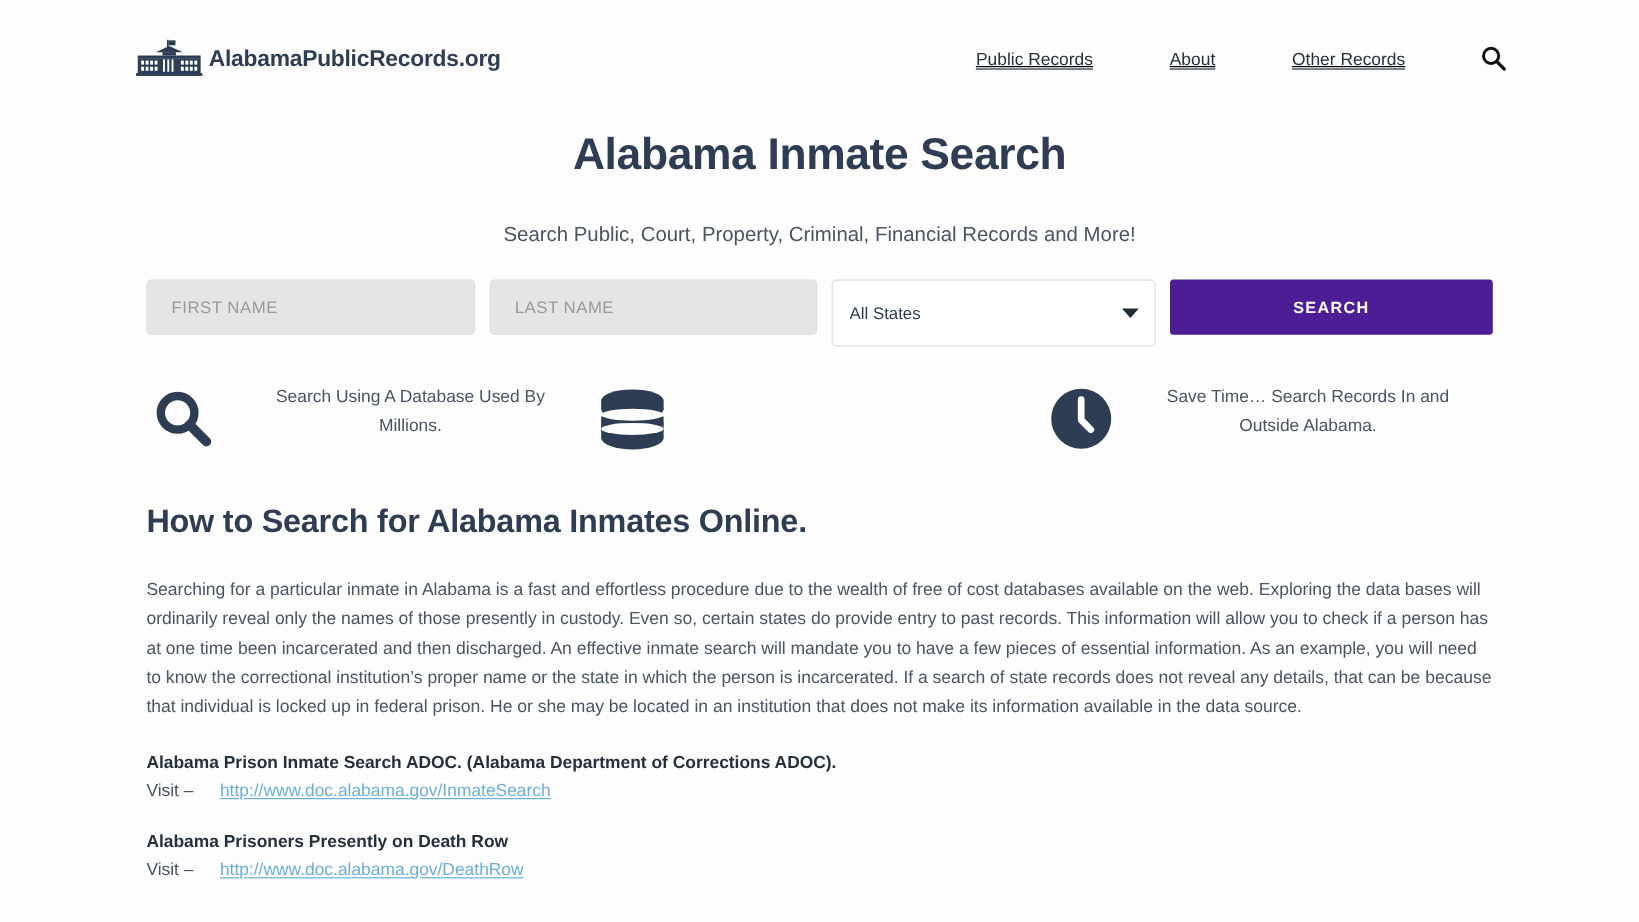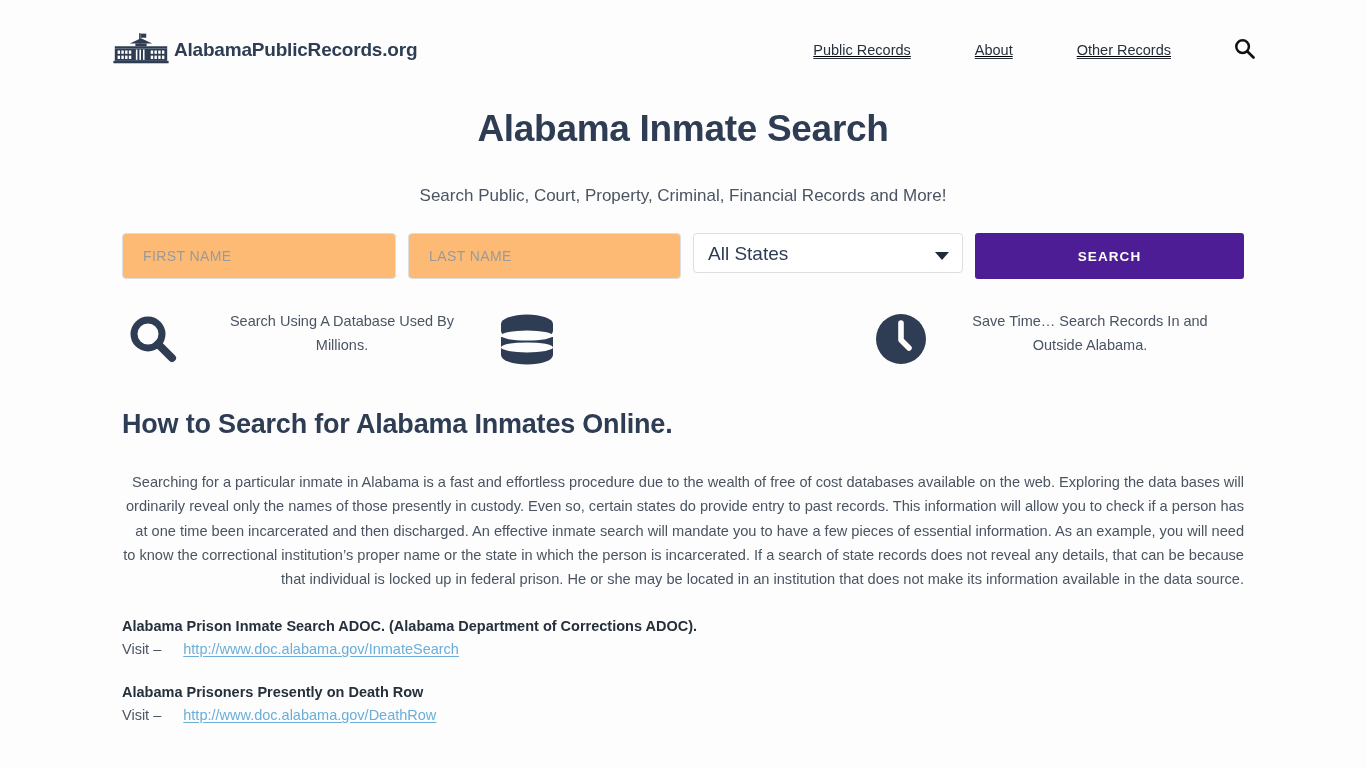--- a/index.html
+++ b/index.html
@@ -84,43 +84,43 @@
   .search-form {
     margin: 27px auto 0;
     width: 1122px;
     display: flex;
     gap: 12px;
   }
   .field {
     height: 46px;
     border: 1px solid #dedede;
     border-radius: 4px;
-    background: #fdba74;
+    background: #e5e5e5;
     font-family: "Liberation Sans", sans-serif;
     font-size: 14px;
     color: #333;
     padding: 0 20px;
     outline: none;
   }
   .field::placeholder { color: #9a9a9a; letter-spacing: 0.4px; }
   .field-first { width: 274px; }
   .field-last  { width: 273px; }
 
   .select-wrap {
     width: 270px;
     position: relative;
   }
   .select-field {
     width: 100%;
-    height: 40px;
+    height: 56px;
     border: 1px solid #dedede;
     border-radius: 4px;
     background: #fff;
     font-family: "Liberation Sans", sans-serif;
-    font-size: 19px;
+    font-size: 14px;
     color: #2e3d54;
     padding: 0 34px 0 14px;
     outline: none;
     -webkit-appearance: none;
     appearance: none;
     cursor: pointer;
   }
   .select-caret {
     position: absolute;
     right: 14px;
@@ -184,21 +184,21 @@
     font-size: 27px;
     font-weight: 700;
     color: #2e3d54;
     letter-spacing: -0.2px;
   }
   .body-copy {
     margin-top: 30px;
     font-size: 14.6px;
     line-height: 24.3px;
     color: #4a5462;
-    text-align: right;
+    text-align: left;
   }
 
   .resource { margin-top: 27px; }
   .resource-title {
     font-size: 14.5px;
     font-weight: 700;
     color: #26303c;
   }
   .resource-line {
     margin-top: 7px;

